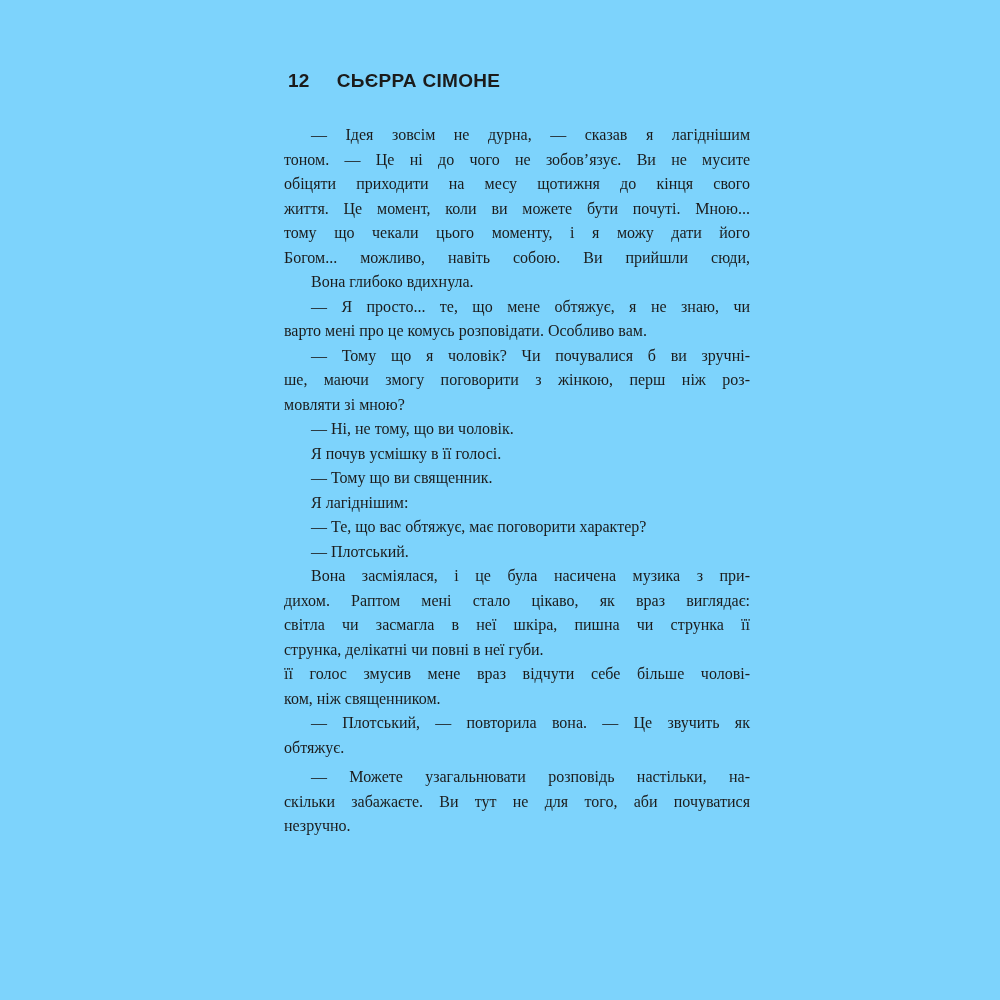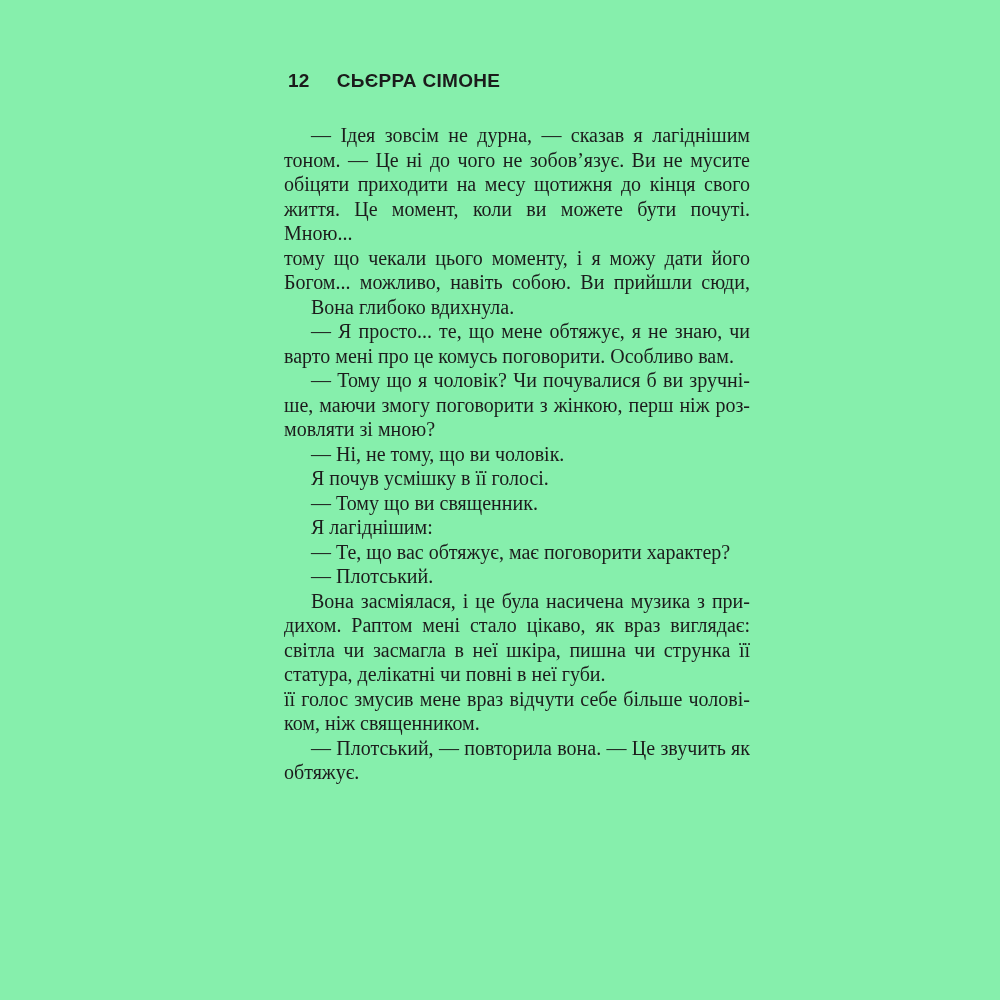--- a/index.html
+++ b/index.html
@@ -4,21 +4,21 @@
 <style>
   html, body {
     margin: 0;
     padding: 0;
     background: #ffffff;
   }
   .page {
     position: relative;
     width: 1000px;
     height: 1000px;
-    background: #86efac;
+    background: #7dd3fc;
     color: #1c1c1c;
     overflow: hidden;
   }
   .running-header {
     position: absolute;
     left: 288px;
     top: 70px;
     display: flex;
     align-items: baseline;
     font-family: "Liberation Sans", sans-serif;
@@ -29,21 +29,21 @@
   }
   .running-header .page-number {
     margin-right: 27px;
   }
   .text-block {
     position: absolute;
     left: 284px;
     top: 123px;
     width: 466px;
     font-family: "Liberation Serif", serif;
-    font-size: 20px;
+    font-size: 16px;
     color: #1c1c1c;
   }
   .paragraph { margin: 0; }
   .paragraph.spaced { margin-top: 5px; }
   .line {
     line-height: 24.5px;
     text-align: justify;
     text-align-last: justify;
     white-space: normal;
   }
@@ -66,21 +66,21 @@
         <div class="line">обіцяти приходити на месу щотижня до кінця свого</div>
         <div class="line">життя. Це момент, коли ви можете бути почуті. Мною...</div>
         <div class="line">тому що чекали цього моменту, і я можу дати його</div>
         <div class="line">Богом... можливо, навіть собою. Ви прийшли сюди,</div>
       </div>
       <div class="paragraph">
         <div class="line first last">Вона глибоко вдихнула.</div>
       </div>
       <div class="paragraph">
         <div class="line first">— Я просто... те, що мене обтяжує, я не знаю, чи</div>
-        <div class="line last">варто мені про це комусь поговорити. Особливо вам.</div>
+        <div class="line last">варто мені про це комусь розповідати. Особливо вам.</div>
       </div>
       <div class="paragraph">
         <div class="line first">— Тому що я чоловік? Чи почувалися б ви зручні-</div>
         <div class="line">ше, маючи змогу поговорити з жінкою, перш ніж роз-</div>
         <div class="line last">мовляти зі мною?</div>
       </div>
       <div class="paragraph">
         <div class="line first last">— Ні, не тому, що ви чоловік.</div>
       </div>
       <div class="paragraph">
@@ -95,24 +95,29 @@
       <div class="paragraph">
         <div class="line first last">— Те, що вас обтяжує, має поговорити характер?</div>
       </div>
       <div class="paragraph">
         <div class="line first last">— Плотський.</div>
       </div>
       <div class="paragraph">
         <div class="line first">Вона засміялася, і це була насичена музика з при-</div>
         <div class="line">дихом. Раптом мені стало цікаво, як враз виглядає:</div>
         <div class="line">світла чи засмагла в неї шкіра, пишна чи струнка її</div>
-        <div class="line last">статура, делікатні чи повні в неї губи.</div>
+        <div class="line last">струнка, делікатні чи повні в неї губи.</div>
       </div>
       <div class="paragraph">
         <div class="line">її голос змусив мене враз відчути себе більше чолові-</div>
         <div class="line last">ком, ніж священником.</div>
       </div>
       <div class="paragraph">
         <div class="line first">— Плотський, — повторила вона. — Це звучить як</div>
         <div class="line last">обтяжує.</div>
       </div>
+      <div class="paragraph spaced">
+        <div class="line first">— Можете узагальнювати розповідь настільки, на-</div>
+        <div class="line">скільки забажаєте. Ви тут не для того, аби почуватися</div>
+        <div class="line last">незручно.</div>
+      </div>
     </div>
 </div>
 
 </body></html>

